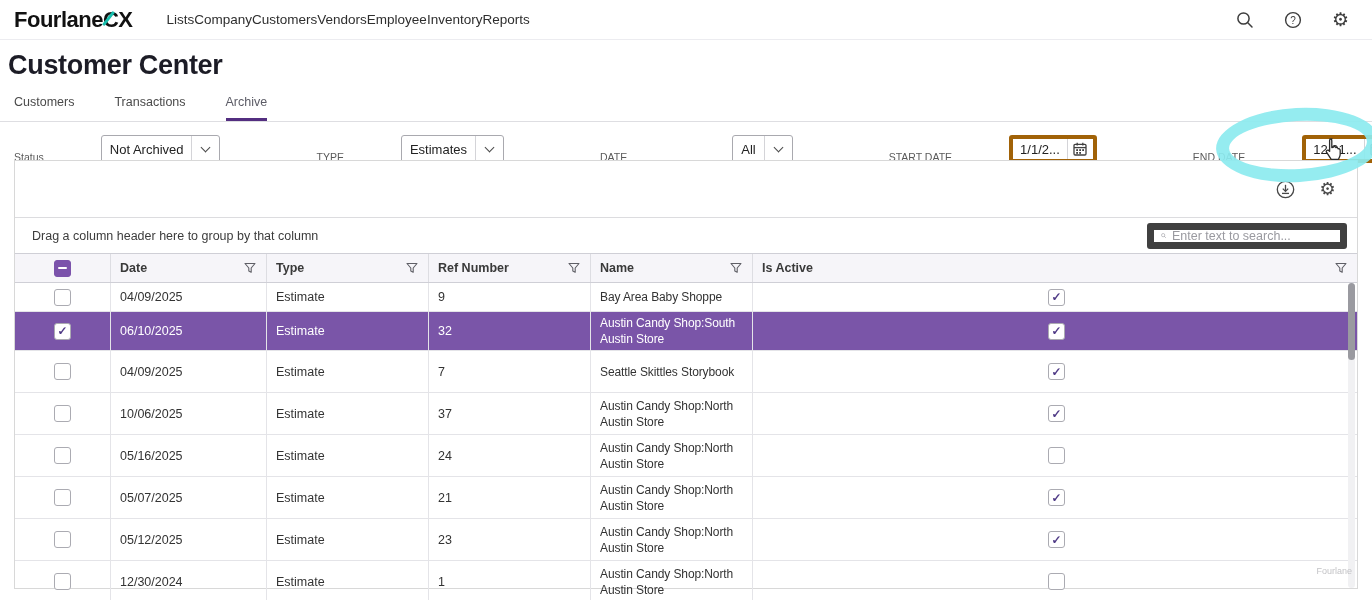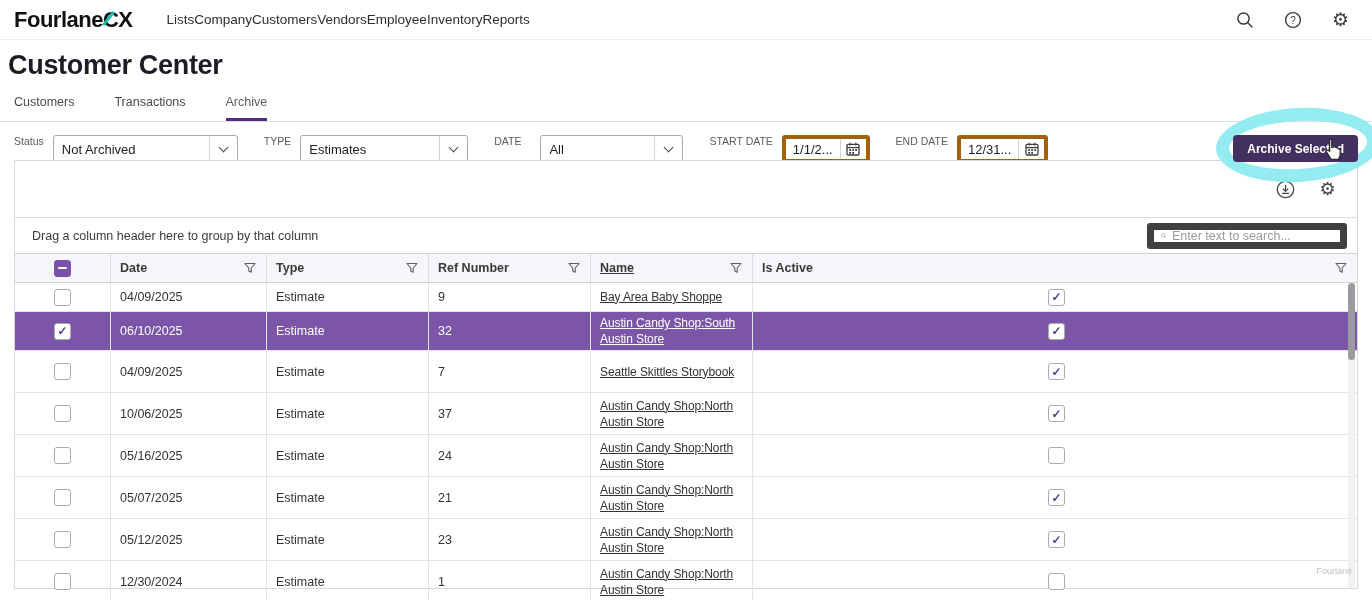--- a/index.html
+++ b/index.html
@@ -19,21 +19,21 @@
   .topicons { margin-left:auto; display:flex; gap:29px; align-items:center; color:#3d3d3d; }
   .topicons .ticon { width:19px; height:19px; display:flex; align-items:center; justify-content:center; cursor:pointer; }
 
   
   .pagetitle { font-size:27px; font-weight:700; color:#1c1c26; padding:10px 0 2px 8px; letter-spacing:-0.3px; }
   .tabs { display:flex; gap:40px; padding:12px 0 0 14px; border-bottom:1px solid #dedee2; }
   .tab { font-size:12.5px; color:#4a4a4a; padding-bottom:9px; cursor:pointer; }
   .tab.active { color:#5c5c66; border-bottom:3px solid #532e80; }
 
   
-  .filterbar { display:flex; align-items:flex-start; padding:13px 14px 10px 14px; position:relative; }
+  .filterbar { display:flex; align-items:flex-end; padding:13px 14px 10px 14px; position:relative;gap:48px; }
   .flabel { font-size:10.5px; color:#5a5a5a; margin-right:9px; white-space:nowrap; }
   .fselect { height:28px; border:1px solid #a9a9af; border-radius:3px; background:#fff;
     display:flex; align-items:center; font-size:13px; color:#222; cursor:pointer; }
   .fselect .val { padding:0 8px; flex:1; white-space:nowrap; overflow:hidden; }
   .fselect .chev { width:28px; align-self:stretch; border-left:1px solid #d4d4d8;
     display:flex; align-items:center; justify-content:center; }
   .chevron { width:7px; height:7px; border-right:1.7px solid #4a4a4a; border-bottom:1.7px solid #4a4a4a;
     transform:rotate(45deg); margin-top:-3px; }
   .fdate { height:28px; border:4px solid #a16207; border-radius:3px; background:#fff;
     display:flex; align-items:center; font-size:13px; color:#222; }
@@ -70,21 +70,21 @@
   
   .thead { display:flex; height:30px; background:#f6f5f9; border-top:1px solid #cfcfd6;
     border-bottom:1px solid #cfcfd6; align-items:center; font-size:12.5px; font-weight:700; color:#3a3a3a; }
   .hcell { display:flex; align-items:center; justify-content:space-between; height:100%;
     padding:0 10px 0 9px; border-right:1px solid #dddde2; }
   .hcell:last-child { border-right:none;gap:47px; }
   .c-sel { width:96px; justify-content:center; flex:none; }
   .c-date { width:156px; flex:none; }
   .c-type { width:162px; flex:none; }
   .c-ref  { width:162px; flex:none; }
-  .c-name { width:162px; flex:none;text-decoration:underline; }
+  .c-name { width:162px; flex:none; }
   .c-active { flex:1; }
 
   .trow { display:flex; align-items:stretch; border-bottom:1px solid #e4e4e8; font-size:12.5px; color:#333; }
   .trow .cell { display:flex; align-items:center; padding:3px 6px 3px 9px; border-right:1px solid #e4e4e8; }
   .trow .cell:last-child { border-right:none; }
   .trow .c-sel { justify-content:center; padding:0; }
   .trow .c-name { font-size:12px; line-height:1.35; letter-spacing:-0.1px; }
   .trow .c-active { justify-content:center; }
   .trow.sel { background:#7a55a8; color:#fff; }
 

